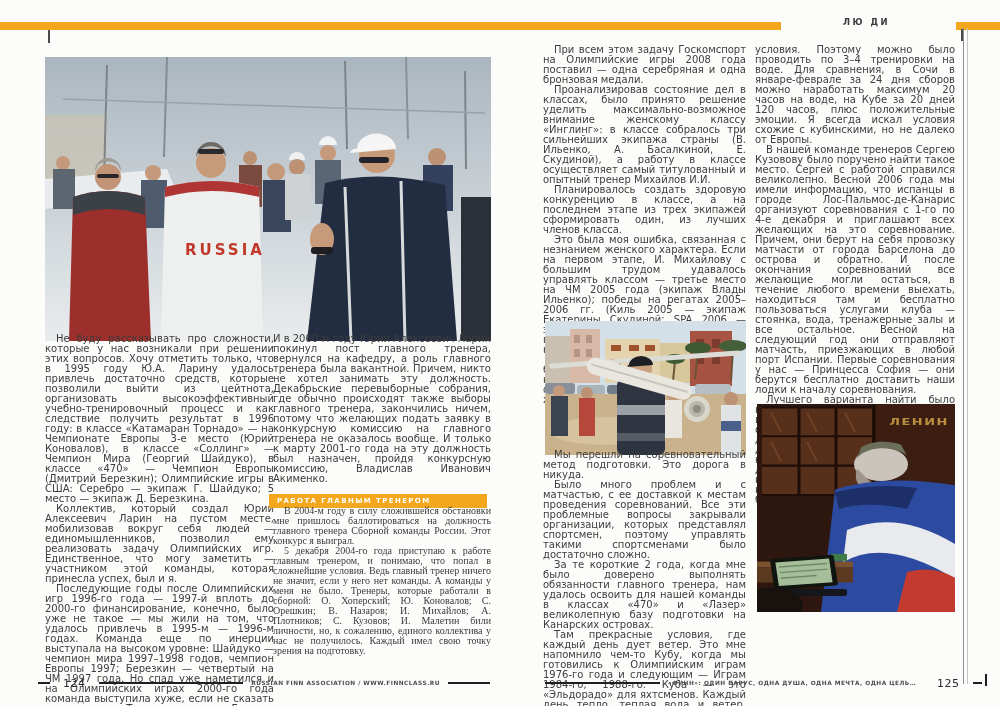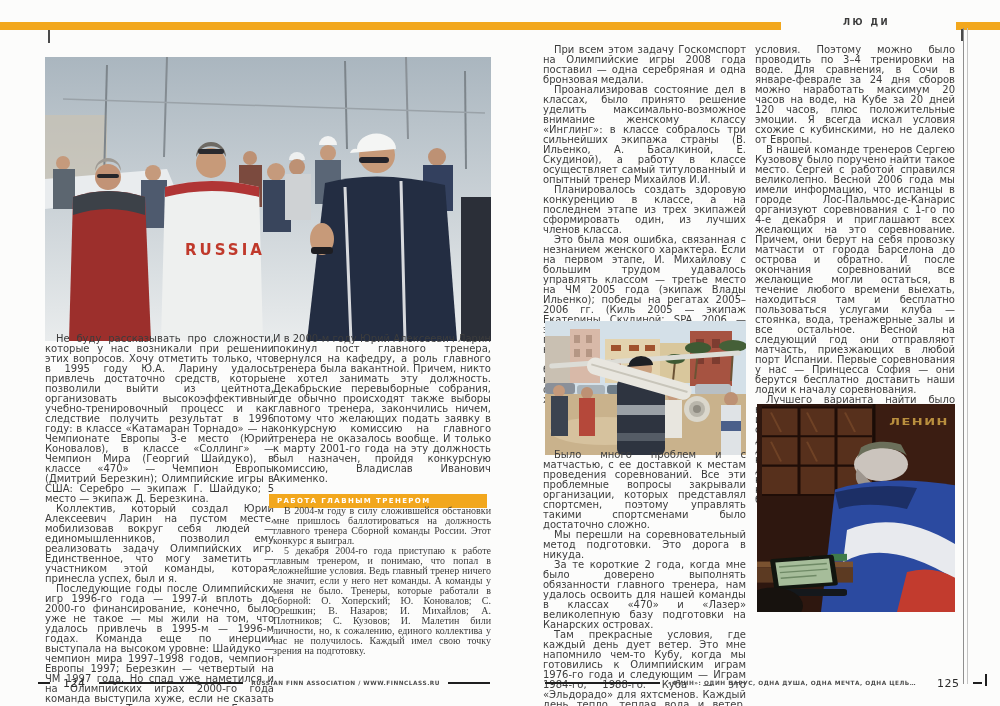--- a/index.html
+++ b/index.html
@@ -212,22 +212,22 @@
         <rect x="40" y="48" width="108" height="17" rx="8" fill="#e8e6df"></rect>
         <line x1="44" y1="56" x2="144" y2="56" stroke="#c8c5ba" stroke-width="2"></line>
       </g>
       <circle cx="152" cy="88" r="13" fill="#dad7cc"></circle>
       <circle cx="152" cy="88" r="8" fill="#b9b6ab"></circle>
       <circle cx="152" cy="88" r="4" fill="#8f8c82"></circle>
     </svg>
   </div>
 
   <div id="r-colA-bot" class="col">
+      <p>Мы перешли на соревновательный метод подготовки. Это дорога в никуда.</p>
       <p>Было много проблем и с матчастью, с ее доставкой к местам проведения соревнований. Все эти проблемные вопросы закрывали организации, которых представлял спортсмен, поэтому управлять такими спортсменами было достаточно сложно.</p>
-      <p>Мы перешли на соревновательный метод подготовки. Это дорога в никуда.</p>
       <p>За те короткие 2 года, когда мне было доверено выполнять обязанности главного тренера, нам удалось освоить для нашей команды в классах «470» и «Лазер» великолепную базу подготовки на Канарских островах.</p>
       <p>Там прекрасные условия, где каждый день дует ветер. Это мне напомнило чем-то Кубу, когда мы готовились к Олимпийским играм 1976-го года и следующим — Играм 1984-го, 1988-го. Куба — это «Эльдорадо» для яхтсменов. Каждый день тепло, теплая вода и ветер, ветер! Все по расписанию: утром — бриз, к обеду хороший ветер, после обеда — сильный, к вечеру — легкий вечерний бриз. Моделируй любые</p>
     </div>
   <div id="r-colB" class="col cont">
       <p>условия. Поэтому можно было проводить по 3–4 тренировки на воде. Для сравнения, в Сочи в январе-феврале за 24 дня сборов можно наработать максимум 20 часов на воде, на Кубе за 20 дней 120 часов, плюс положительные эмоции. Я всегда искал условия схожие с кубинскими, но не далеко от Европы.</p>
       <p>В нашей команде тренеров Сергею Кузовову было поручено найти такое место. Сергей с работой справился великолепно. Весной 2006 года мы имели информацию, что испанцы в городе Лос-Пальмос-де-Канарис организуют соревнования с 1-го по 4-е декабря и приглашают всех желающих на это соревнование. Причем, они берут на себя провозку матчасти от города Барселона до острова и обратно. И после окончания соревнований все желающие могли остаться, в течение любого времени выехать, находиться там и бесплатно пользоваться услугами клуба — стоянка, вода, тренажерные залы и все остальное. Весной на следующий год они отправляют матчасть, приезжающих в любой порт Испании. Первые соревнования у нас — Принцесса София — они берутся бесплатно доставить наши лодки к началу соревнования.</p>
       <p>Лучшего варианта найти было невозможно, потому что проживание и питание на Канарских островах обходилось нам примерно в 3 раза дешевле, нежели в Сочи. А так как деньги теперь были в сборной команде, и мы сами распределяли деньги — куда их направить, то конечно это была для нас отдушина, которая позволила высвободить большое количество средств.</p>
     </div>
 
   <div id="photo-office" class="photo">

